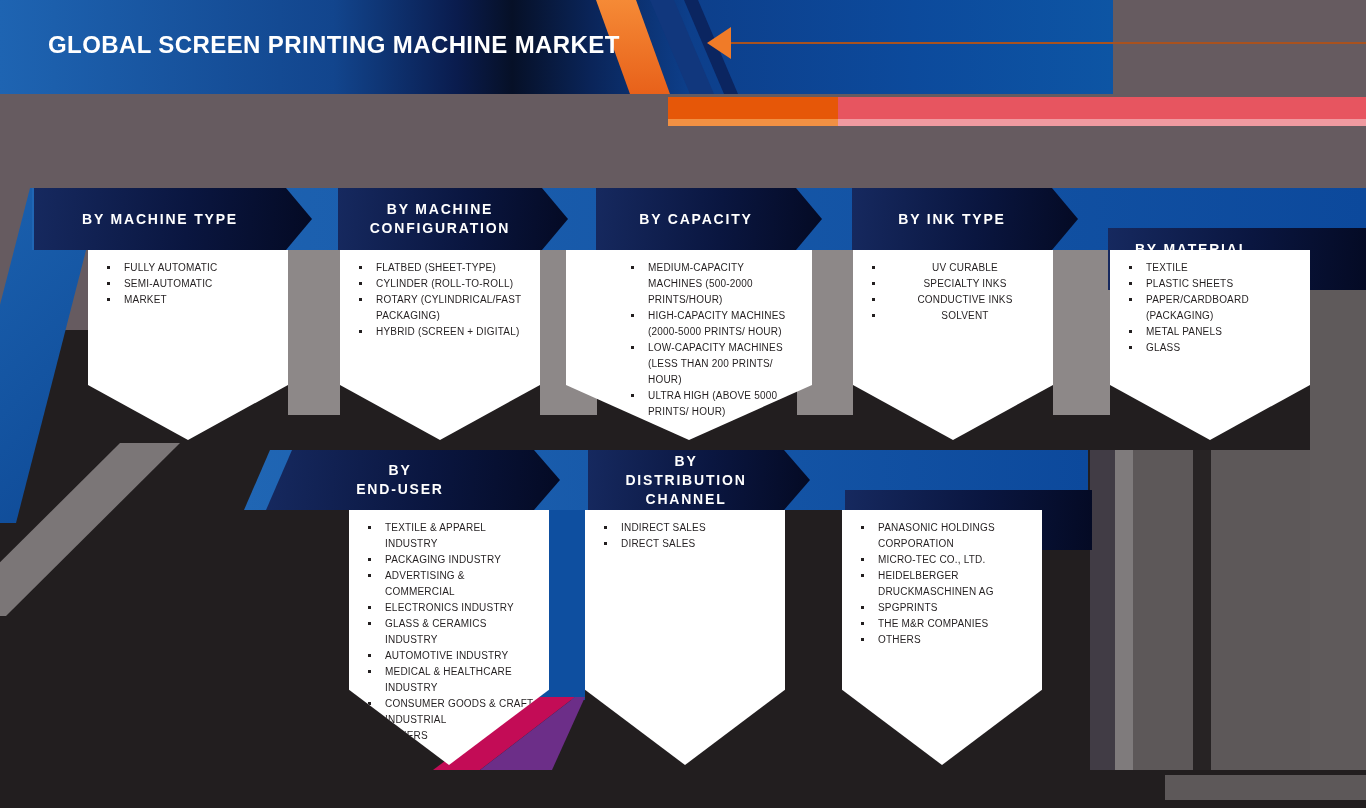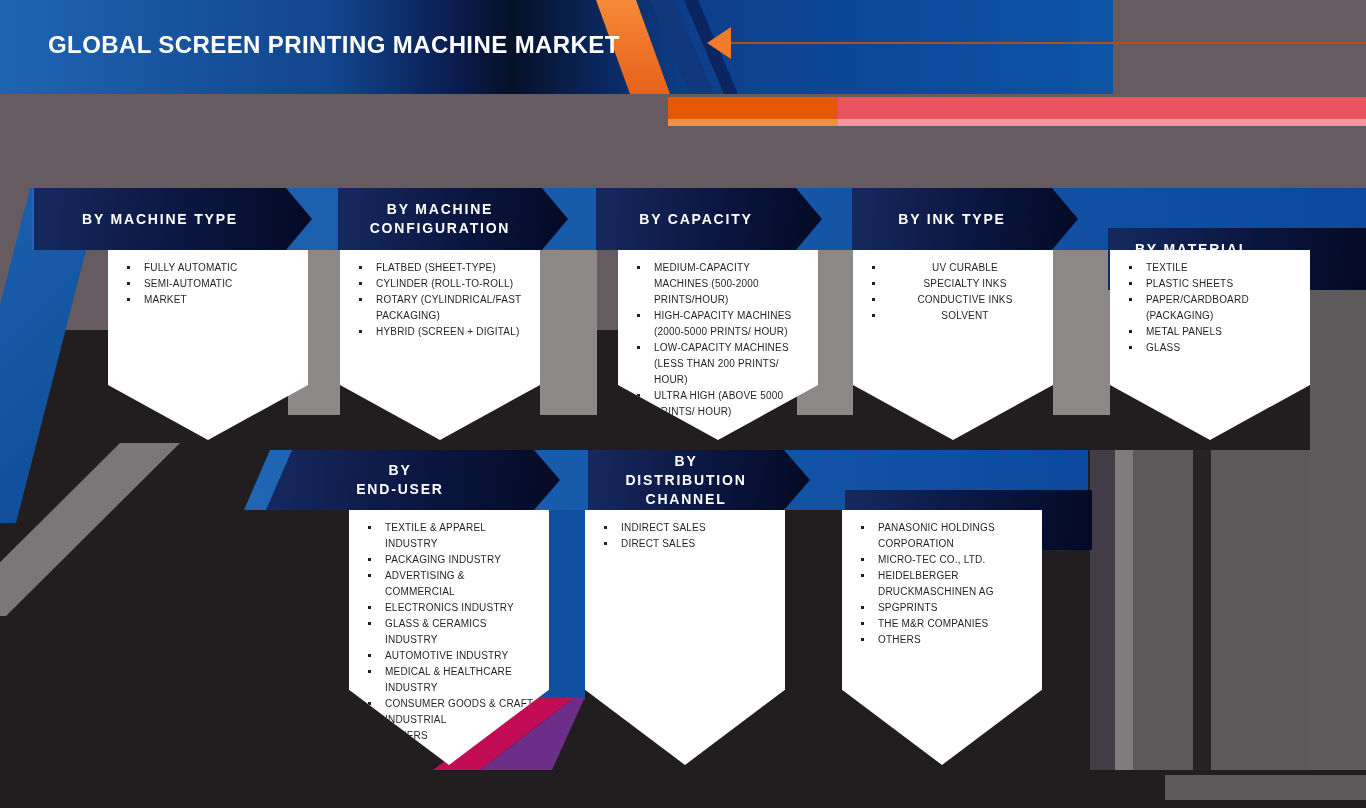--- a/index.html
+++ b/index.html
@@ -66,21 +66,21 @@
   .arrow.row2{top:450px;height:60px;}
   #a6{left:266px;width:294px;
     clip-path:polygon(26px 0,calc(100% - 26px) 0,100% 50%,calc(100% - 26px) 100%,0 100%);}
   #a7{left:588px;width:222px;}
   #a8{left:845px;width:247px;align-items:center;}
 
   
   .panel{width:200px;background:#ffffff;}
   .panel.row1{top:250px;height:190px;clip-path:polygon(0 0,100% 0,100% 71%,50% 100%,0 71%);}
   .panel.row2{top:510px;height:255px;clip-path:polygon(0 0,100% 0,100% 70.5%,50% 100%,0 70.5%);}
-  #p1{left:88px;margin-left:20px;} #p2{left:340px;} #p3{left:618px;} #p4{left:853px;text-align:center;} #p5{left:1110px;}
+  #p1{left:88px;} #p2{left:340px;} #p3{left:566px;padding-left:46px;} #p4{left:853px;text-align:center;} #p5{left:1110px;}
   #p6{left:349px;} #p7{left:585px;} #p8{left:842px;}
   .panel ul{margin:0;padding:10px 12px 0 36px;list-style:none;}
   .panel li{position:relative;font-size:10px;line-height:16px;letter-spacing:.2px;
     color:#231f20;font-weight:500;}
   .panel li::before{content:"";position:absolute;left:-17px;top:6px;width:3px;height:3px;
     background:#231f20;}
 </style>
 </head>
 <body>
 

